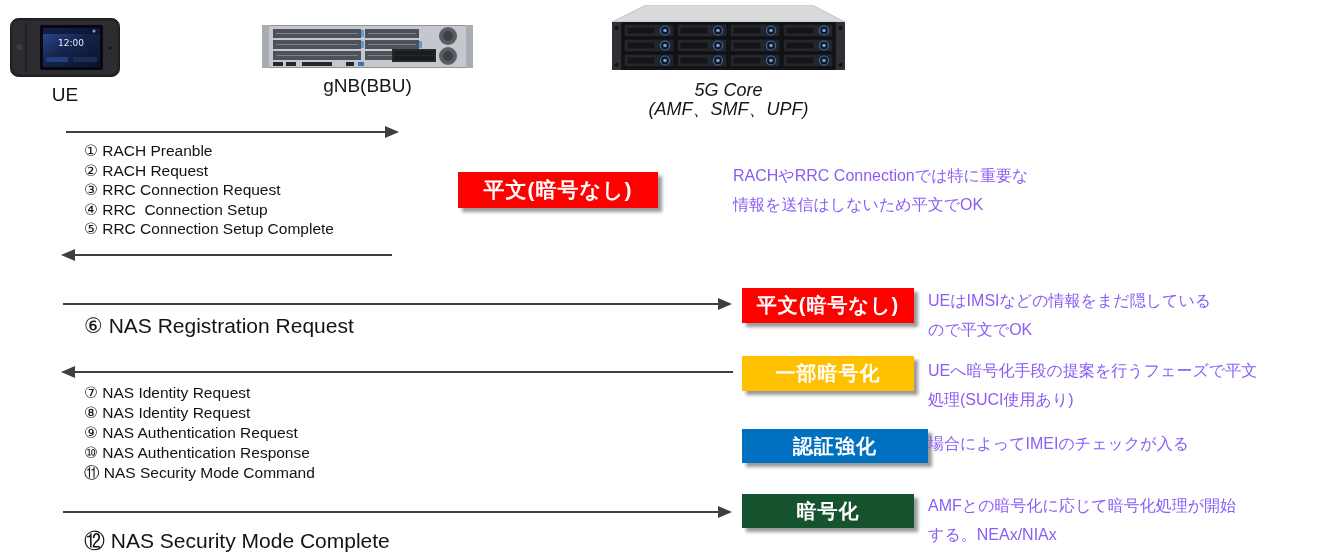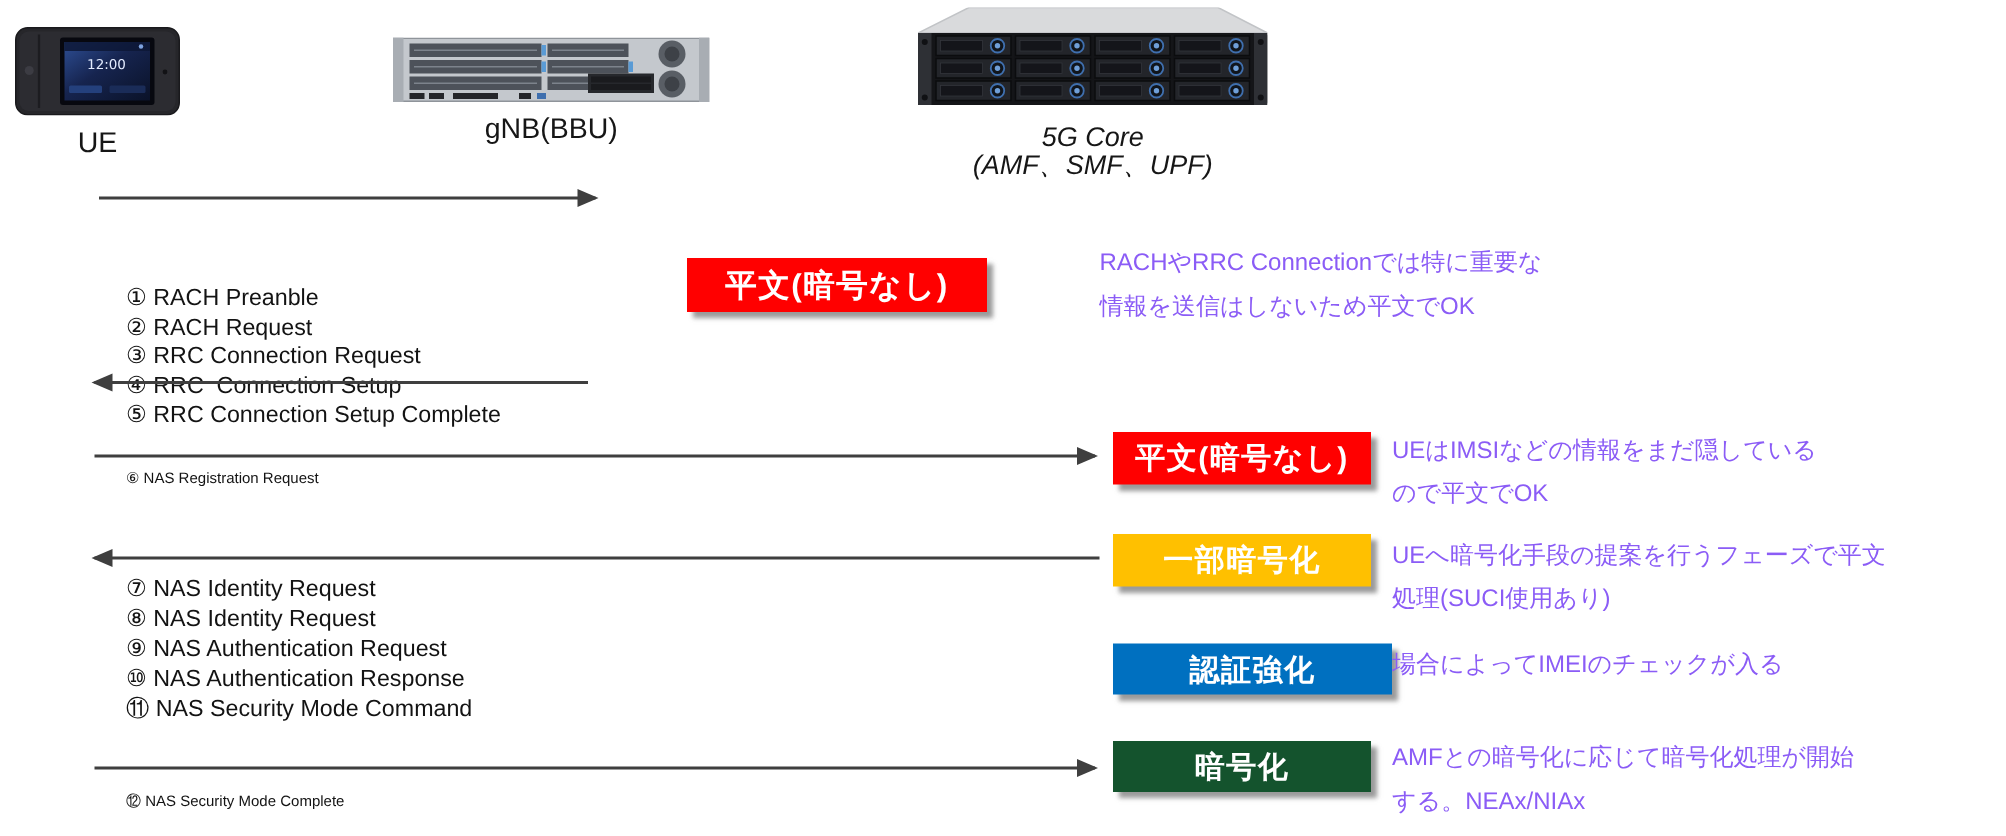--- a/index.html
+++ b/index.html
@@ -16,21 +16,21 @@
     content: ""; position: absolute; right: -2px; top: -7px;
     border-left: 14px solid #3f3f3f; border-top: 6px solid transparent; border-bottom: 6px solid transparent;
   }
   .arrow.left::before {
     content: ""; position: absolute; left: -2px; top: -7px;
     border-right: 14px solid #3f3f3f; border-top: 6px solid transparent; border-bottom: 6px solid transparent;
   }
 
   .msg-list { position: absolute; list-style: none; font-size: 15.5px; line-height: 19.5px; color: #131313; }
   .msg-list li { white-space: pre; }
-  .msg-single { position: absolute; font-size: 10px; color: #131313; white-space: pre; }
+  .msg-single { position: absolute; font-size: 21px; color: #131313; white-space: pre; }
 
   .badge {
     position: absolute; display: flex; align-items: center; justify-content: center;
     color: #ffffff; font-weight: 700; font-size: 20px; letter-spacing: 1px;
     box-shadow: 4px 4px 3px rgba(130,130,130,0.8);
   }
 
   .annotation { position: absolute; font-size: 16px; line-height: 29px; color: #8b5cf6; white-space: pre-line; }
 </style>
 </head>
@@ -137,21 +137,21 @@
         <use href="#drv" x="65" y="49"></use>
         <use href="#drv" x="118" y="49"></use>
         <use href="#drv" x="171" y="49"></use>
     </svg>
     <div class="device-label" style="font-size:18px;">5G Core</div>
     <div class="device-sublabel">(AMF、SMF、UPF)</div>
   </div>
 
   <div class="arrow right" style="left:66px; top:131px; width:331px;"></div>
 
-  <ul class="msg-list" style="left:84px; top:141px;margin-top:48px;">
+  <ul class="msg-list" style="left:84px; top:141px;">
     <li>① RACH Preanble</li>
     <li>② RACH Request</li>
     <li>③ RRC Connection Request</li>
     <li>④ RRC  Connection Setup</li>
     <li>⑤ RRC Connection Setup Complete</li>
   </ul>
 
   <div class="arrow left" style="left:63px; top:254px; width:329px;"></div>
 
   <div class="badge" style="left: 458px; top: 172px; width: 200px; height: 36px; font-size: 21px; background: rgb(255, 0, 0);">平文(暗号なし)</div>

